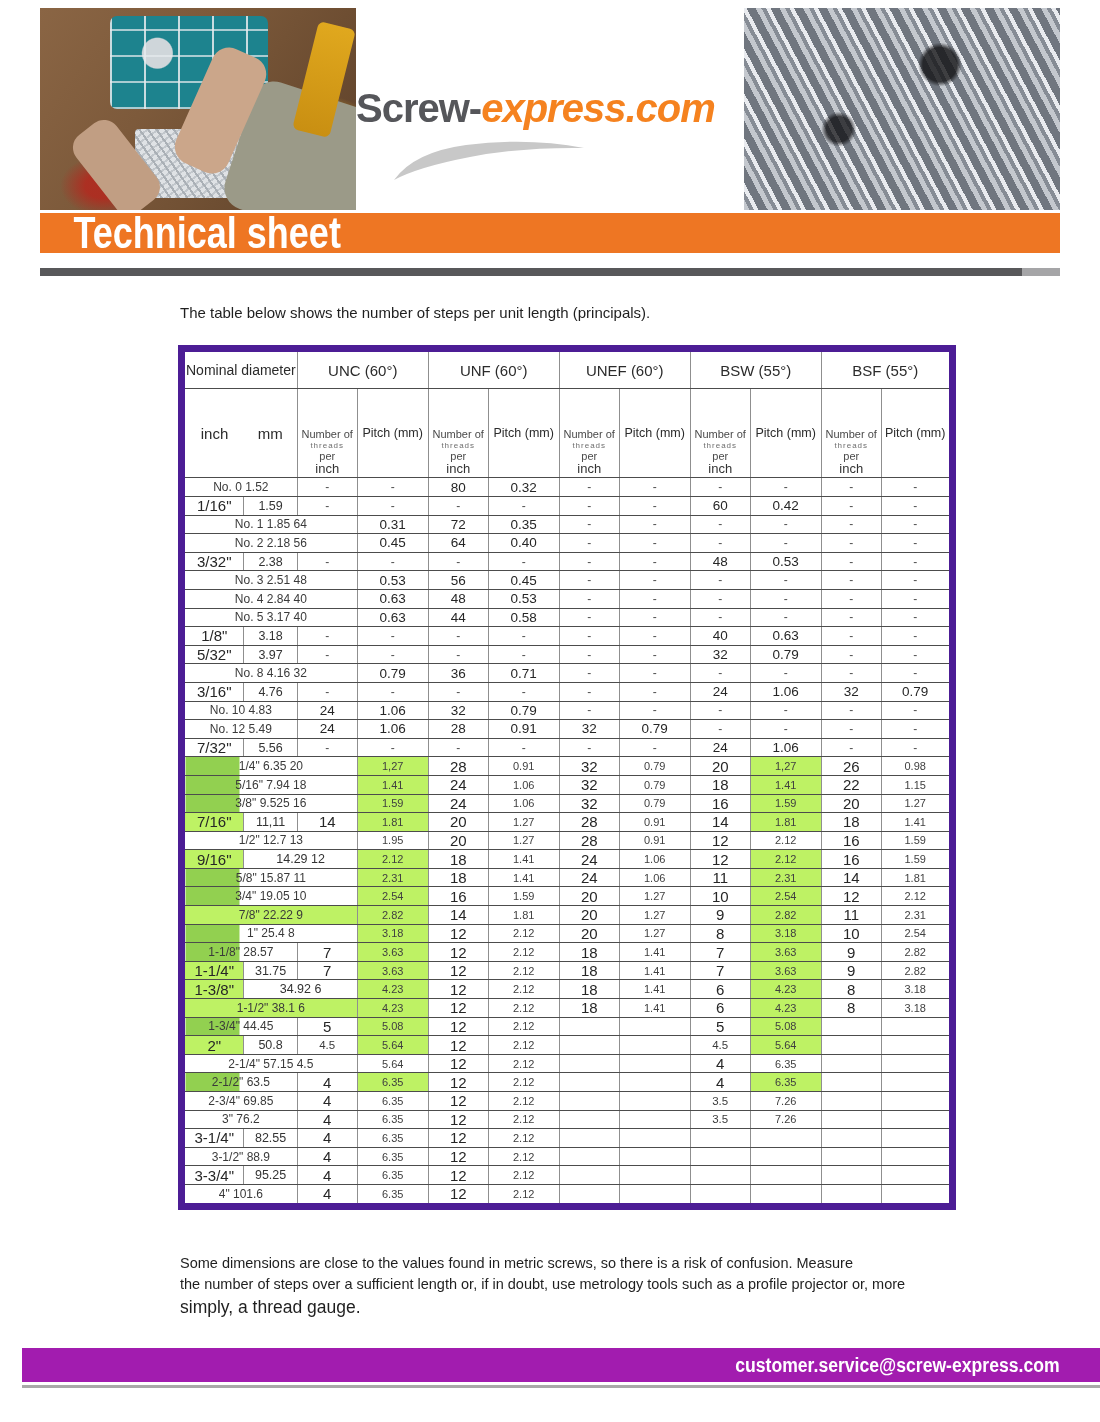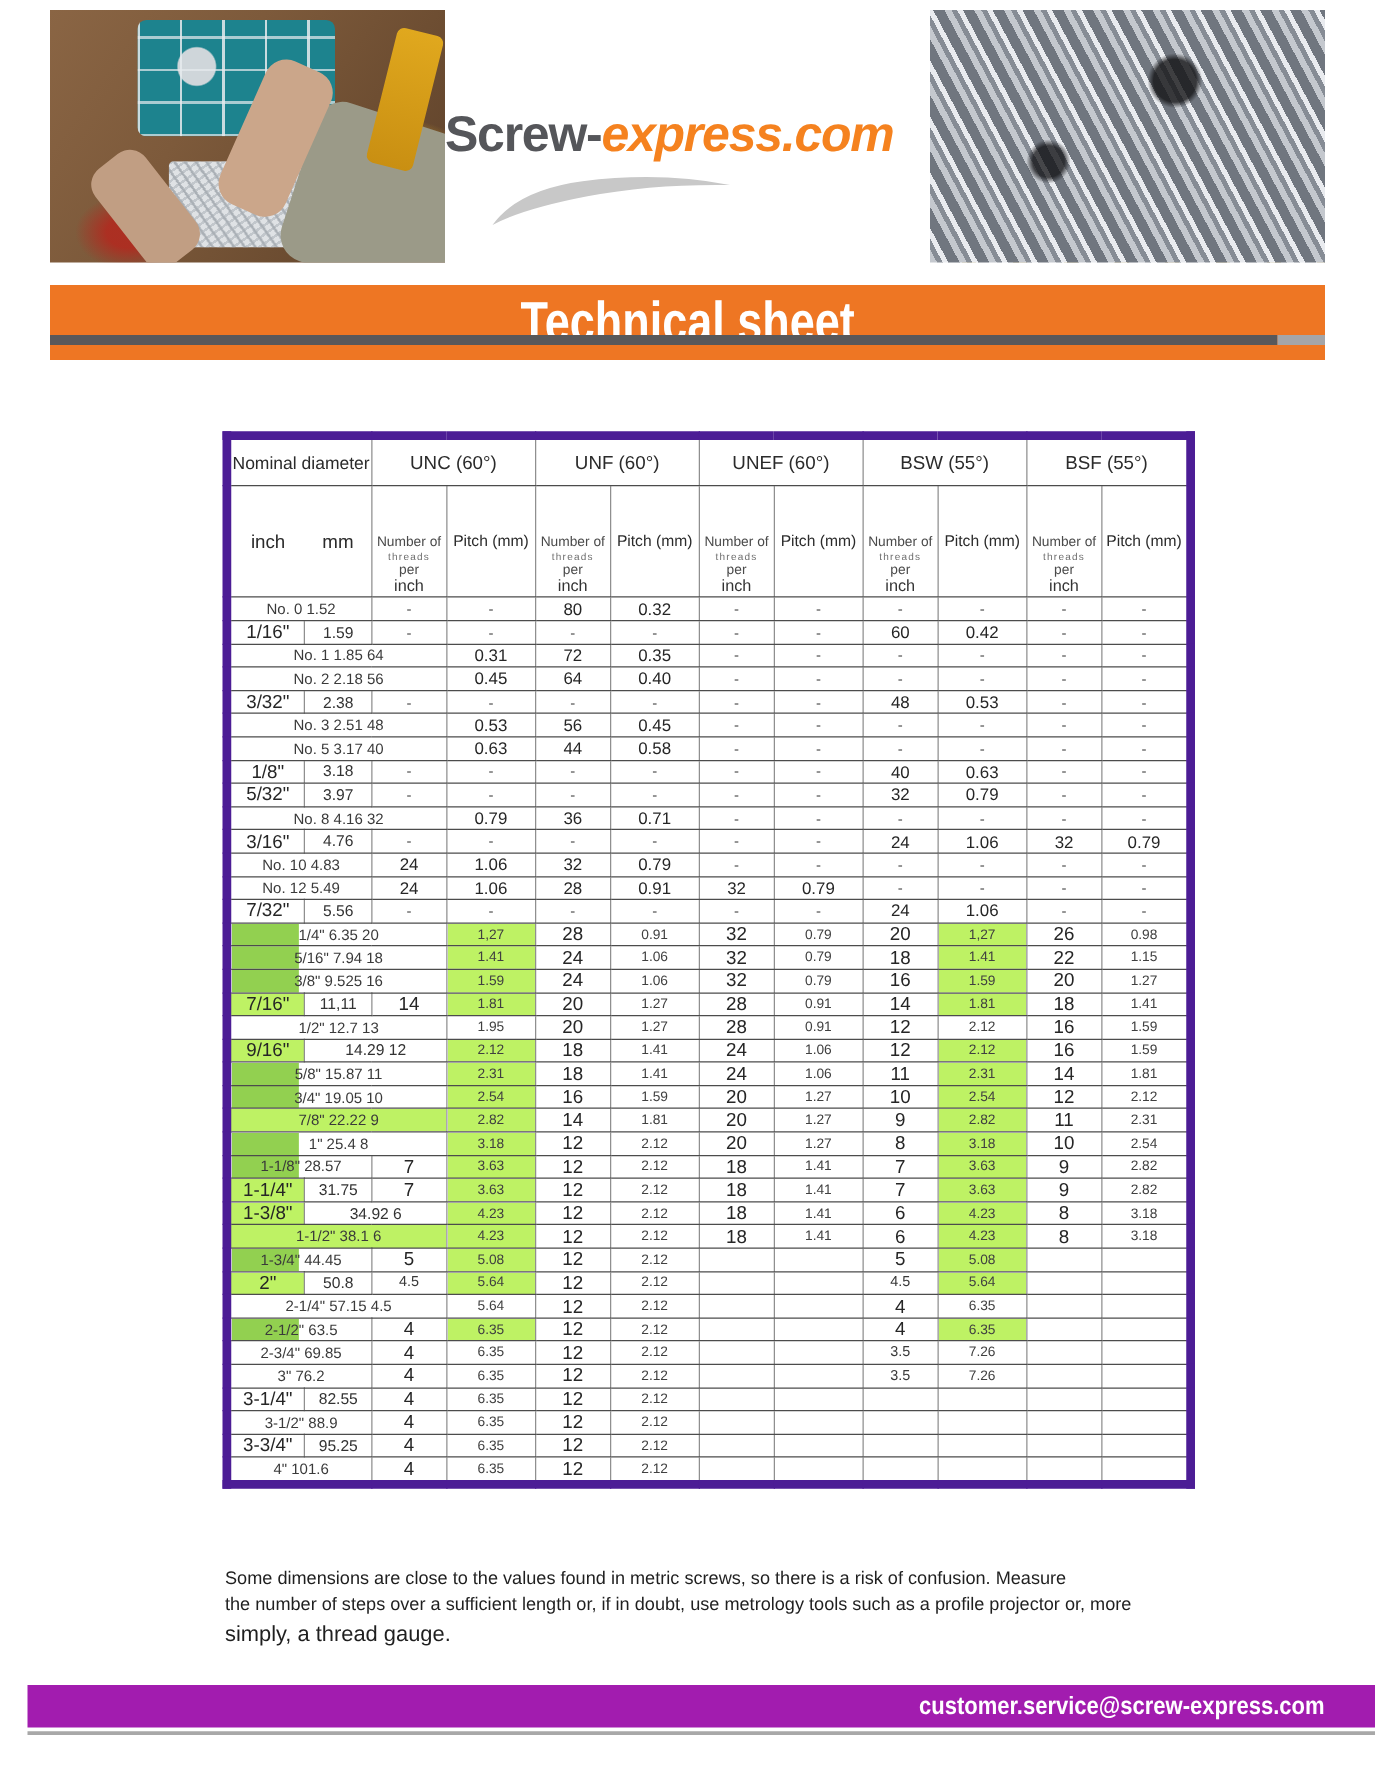--- a/index.html
+++ b/index.html
@@ -30,22 +30,22 @@
       radial-gradient(circle at 30% 60%, rgba(15,15,18,.75) 0 5%, transparent 7%),
       repeating-linear-gradient(62deg,#c4c8ce 0 5px,#868c95 5px 9px,#e9ebef 9px 13px,#70767f 13px 21px),
       repeating-linear-gradient(142deg,rgba(168,138,52,.5) 0 7px,rgba(0,0,0,0) 7px 25px);}
   .logo-wrap{position:absolute;left:356px;top:8px;width:356px;height:202px;background:#fff;text-align:center;}
   .logo{position:absolute;left:0;right:0;top:78px;font-size:40px;font-weight:bold;letter-spacing:-1px;white-space:nowrap;}
   .logo .dark{color:#55565a;}
   .logo .orange{color:#f5821f;font-style:italic;}
   .swoosh{position:absolute;left:32px;top:128px;}
 
   
-  .banner{position:absolute;left:40px;top:228px;width:1020px;height:60px;background:#ee7623;
-          display:flex;align-items:center;justify-content:center;}
+  .banner{position:absolute;left:40px;top:213px;width:1020px;height:40px;background:#ee7623;
+          display:flex;align-items:center;}
   .banner span{display:inline-block;transform:scaleX(.8);font-size:45px;font-weight:800;color:#fff;letter-spacing:0px;}
   .banner-strip{position:absolute;left:40px;top:268px;width:982px;height:8px;background:#58585a;}
   .banner-strip2{position:absolute;left:1022px;top:268px;width:38px;height:8px;background:#a5a5a7;}
 
   
   .intro{position:absolute;left:180px;top:304px;margin:0;font-size:15px;color:#1f1f1f;}
 
   
   table.tbl{position:absolute;left:178px;top:345px;border-collapse:collapse;table-layout:fixed;
             border:7px solid #4c1d95;}
@@ -108,20 +108,21 @@
   </div>
 
   <div class="hdr-photo photo-right"></div>
 
   <div class="banner">
     <span>Technical sheet</span>
   </div>
   <div class="banner-strip"></div>
   <div class="banner-strip2"></div>
 
+  <p class="intro">The table below shows the number of steps per unit length (principals).</p>
 
   <table class="tbl">
     <colgroup>
       <col style="width:54px">
         <col style="width:46px">
       <col style="width:60px">
         <col style="width:71px">
       <col style="width:60px">
         <col style="width:71px">
       <col style="width:60px">
@@ -252,20 +253,32 @@
           <td class="t">56</td>
           <td class="t">0.45</td>
           <td class="d">-</td>
           <td class="d">-</td>
           <td class="d">-</td>
           <td class="d">-</td>
           <td class="d">-</td>
           <td class="d">-</td>
         </tr>
         <tr>
+          <td colspan="3" class="nm">No. 4 2.84 40</td>
+          <td class="t">0.63</td>
+          <td class="t">48</td>
+          <td class="t">0.53</td>
+          <td class="d">-</td>
+          <td class="d">-</td>
+          <td class="d">-</td>
+          <td class="d">-</td>
+          <td class="d">-</td>
+          <td class="d">-</td>
+        </tr>
+        <tr>
           <td colspan="3" class="nm">No. 5 3.17 40</td>
           <td class="t">0.63</td>
           <td class="t">44</td>
           <td class="t">0.58</td>
           <td class="d">-</td>
           <td class="d">-</td>
           <td class="d">-</td>
           <td class="d">-</td>
           <td class="d">-</td>
           <td class="d">-</td>

